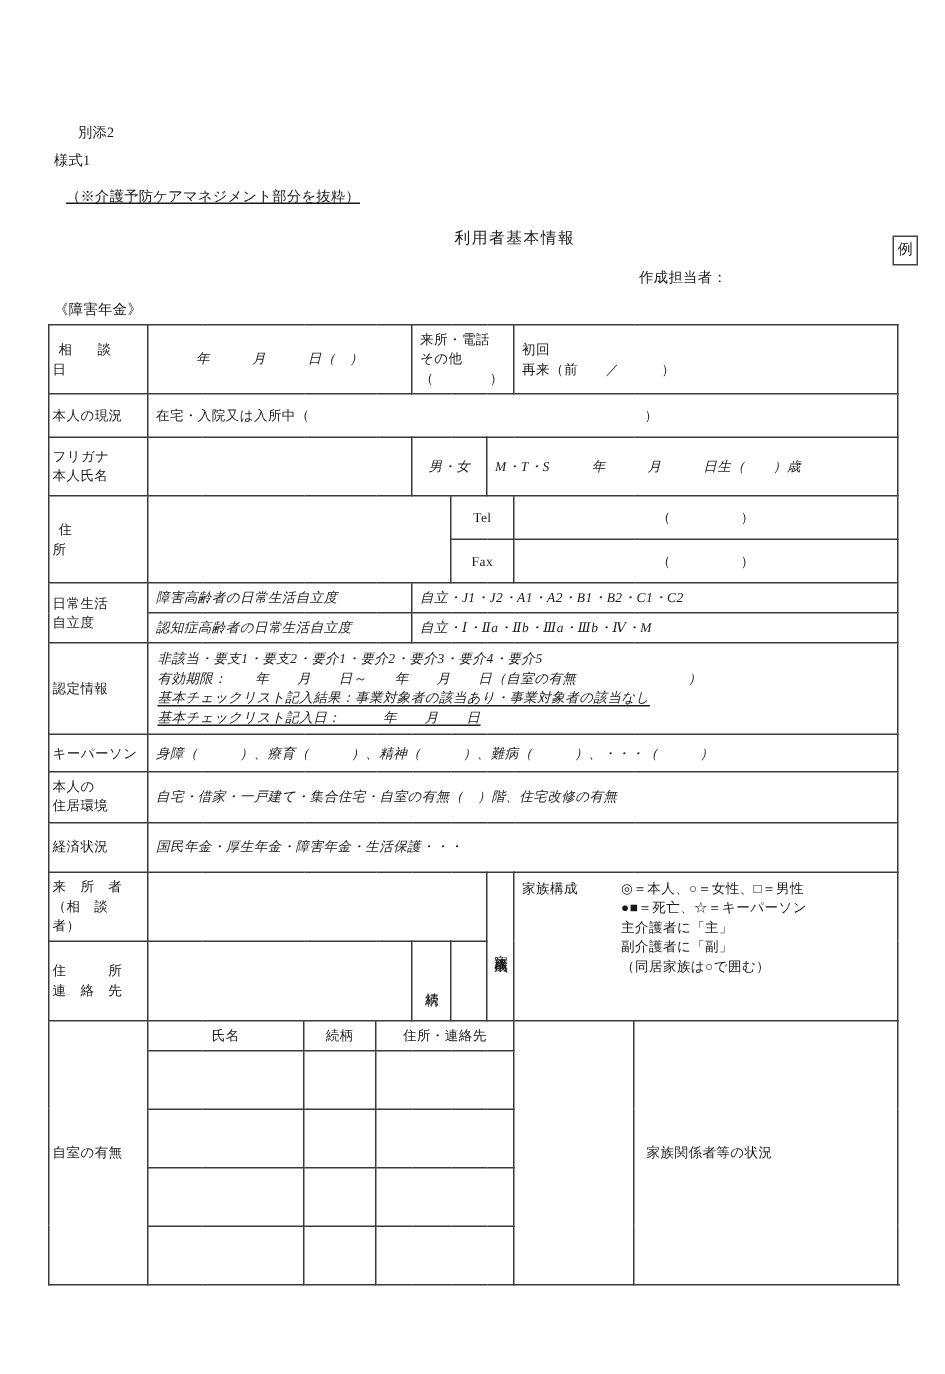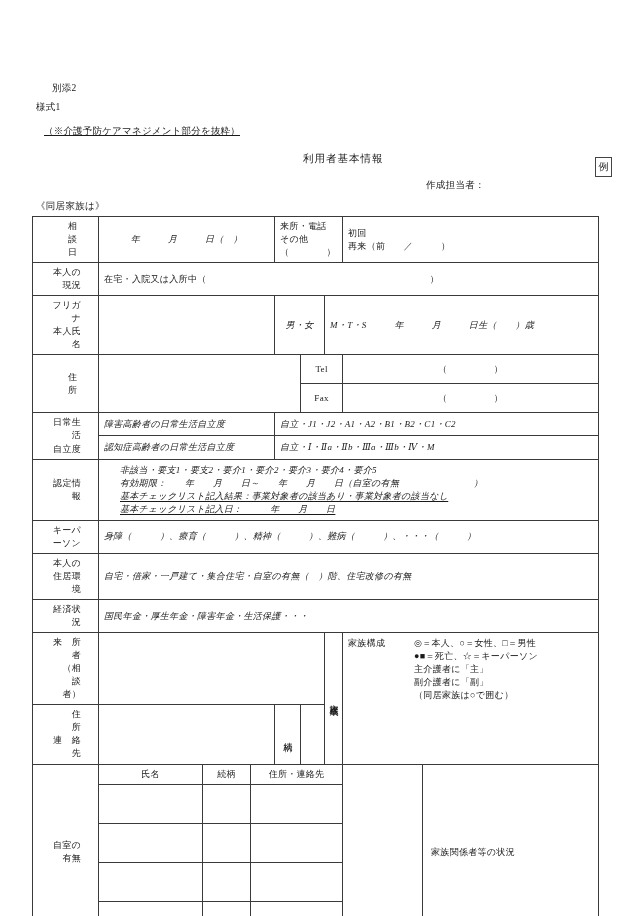--- a/index.html
+++ b/index.html
@@ -75,24 +75,24 @@
     table-layout: fixed;
     font-size: 9px;
   }
   #main-table td {
     border: 1px solid #3a3a3a;
     padding: 0;
     vertical-align: middle;
     line-height: 1.45;
   }
   .lbl {
-    text-align: right;
+    text-align: left;
     font-size: 9px;
     letter-spacing: 0.3px;
-    padding: 3px 17px !important;
+    padding: 3px 2px !important;
   }
   .lbl-sp { letter-spacing: 4px; text-indent: 4px; }
   .val {
     padding: 3px 5px !important;
     text-align: left;
     letter-spacing: 0.3px;
   }
   .val-c {
     padding: 3px 5px !important;
     text-align: center;
@@ -123,21 +123,21 @@
   <div class="hdr-line" id="hdr-bessi">別添2</div>
   <div class="hdr-line" id="hdr-youshiki">様式1</div>
   <div class="hdr-line" id="hdr-note">（※介護予防ケアマネジメント部分を抜粋）</div>
 
   <div id="doc-title">利用者基本情報</div>
 
   <div id="rei-box">例</div>
 
   <div id="sakusei">作成担当者：</div>
 
-  <div id="kihon-label">《同居家族は》</div>
+  <div id="kihon-label">《障害年金》</div>
 
   <table id="main-table">
     <colgroup>
       <col style="width:66px">
       <col style="width:36px">
       <col style="width:68px">
       <col style="width:48px">
       <col style="width:24px">
       <col style="width:26px">
       <col style="width:24px">
@@ -194,21 +194,21 @@
       <td class="val nowrap" colspan="4">障害高齢者の日常生活自立度</td>
       <td class="val nowrap" colspan="5">自立・J1・J2・A1・A2・B1・B2・C1・C2</td>
     </tr>
     <tr>
       <td class="val nowrap" colspan="4">認知症高齢者の日常生活自立度</td>
       <td class="val nowrap" colspan="5">自立・Ⅰ・Ⅱa・Ⅱb・Ⅲa・Ⅲb・Ⅳ・M</td>
     </tr>
 
     <tr>
       <td class="lbl">認定情報</td>
-      <td class="val" colspan="9" style="padding:4px 21px !important">
+      <td class="val" colspan="9" style="padding:4px 6px !important">
         <span class="line nowrap">非該当・要支1・要支2・要介1・要介2・要介3・要介4・要介5</span>
         <span class="line nowrap">有効期限：　　年　　月　　日～　　年　　月　　日（自室の有無　　　　　　　　）</span>
         <span class="line nowrap ul">基本チェックリスト記入結果：事業対象者の該当あり・事業対象者の該当なし</span>
         <span class="line nowrap ul">基本チェックリスト記入日：　　　年　　月　　日</span>
       </td>
     </tr>
 
     <tr>
       <td class="lbl">キーパーソン</td>
       <td class="val nowrap" colspan="9" style="height:18px">身障（　　　）、療育（　　　）、精神（　　　）、難病（　　　）、・・・（　　　）</td>

